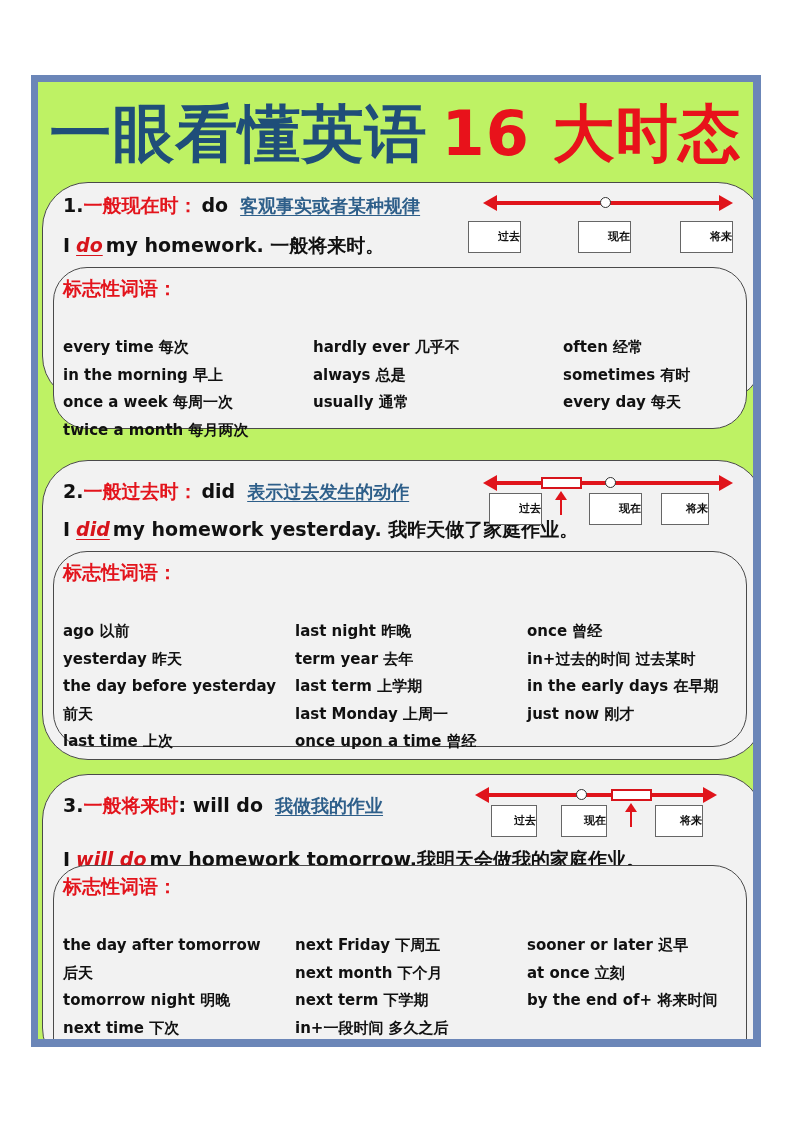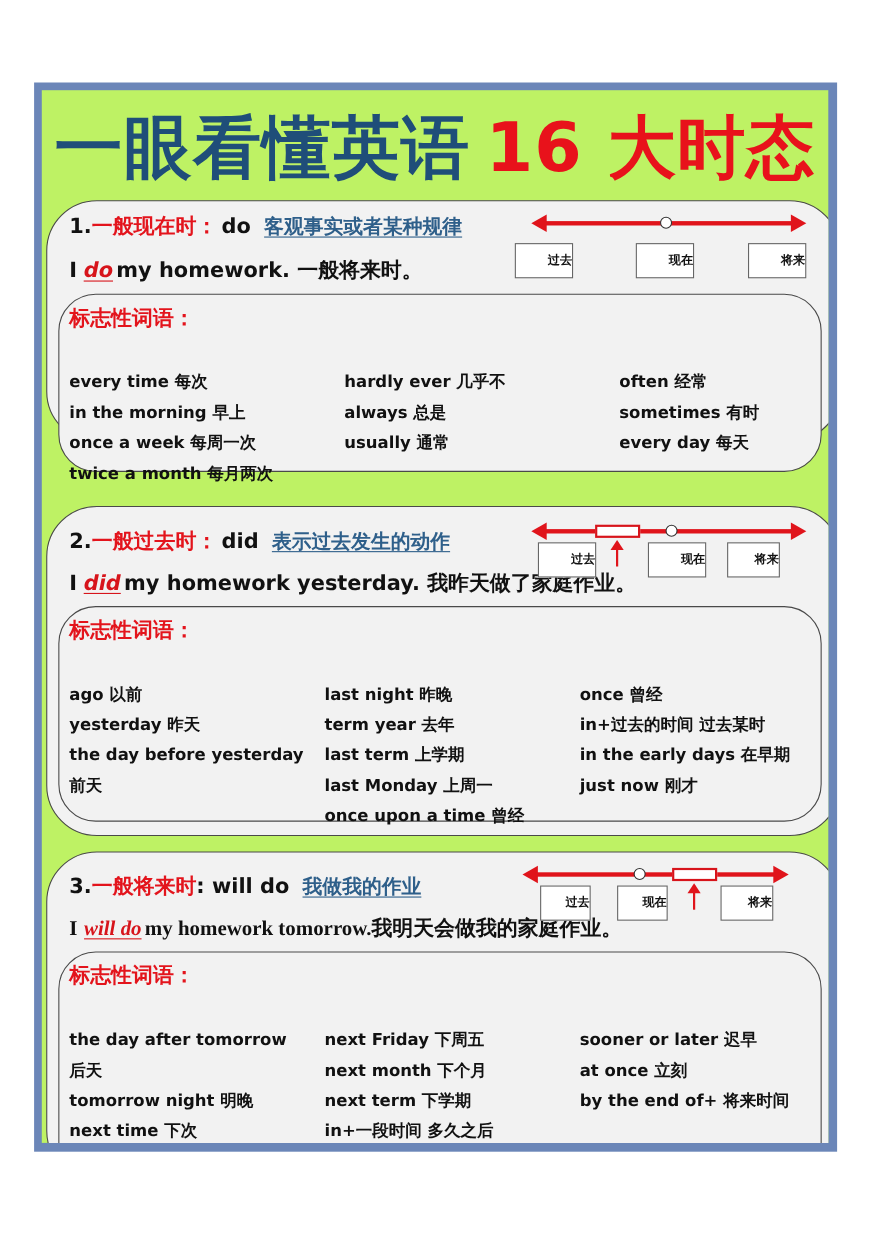--- a/index.html
+++ b/index.html
@@ -162,20 +162,21 @@
       </div>
 
       <div class="inner-box" style="top:90px; height:196px;">
         <div class="markers-label">标志性词语：</div>
         <div class="words" style="grid-template-columns: 232px 232px 1fr;">
           <div class="col">
             <span class="w">ago 以前</span>
             <span class="w">yesterday 昨天</span>
             <span class="w">the  day  before  yesterday</span>
             <span class="w">前天</span>
+            <span class="w">last time 上次</span>
           </div>
           <div class="col">
             <span class="w">last night 昨晚</span>
             <span class="w">term year 去年</span>
             <span class="w">last term 上学期</span>
             <span class="w">last Monday  上周一</span>
             <span class="w">once upon a time 曾经</span>
           </div>
           <div class="col">
             <span class="w">once 曾经</span>
@@ -184,21 +185,21 @@
             <span class="w">just now  刚才</span>
           </div>
         </div>
       </div>
     </div>
 
     <div class="section" style="top:692px; height:300px;">
       <div class="sec-head" style="top:18px;">
         <span class="num">3.</span><span class="tense">一般将来时</span><span class="form" style="margin-left:0;">: will do</span><span class="desc">我做我的作业</span>
       </div>
-      <div class="example" style="top:56px;font-family:Liberation Serif, serif;">
+      <div class="example" style="top:72px;">
         <span>I</span><span class="verb">will do</span><span>my homework tomorrow.我明天会做我的家庭作业。</span>
       </div>
 
       <div class="timeline" style="left:432px; top:8px; width:270px; height:70px;">
         <div class="tl-arrow-l" style="left:0; top:4px;"></div>
         <div class="tl-line" style="left:12px; width:220px; top:10px;"></div>
         <div class="tl-arrow-r" style="left:228px; top:4px;"></div>
         <div class="tl-dot" style="left:101px; top:6px;"></div>
         <div class="tl-rect" style="left:136px; top:6px; width:41px;"></div>
         <div class="tl-up" style="left:155px; top:22px; height:22px;"></div>

